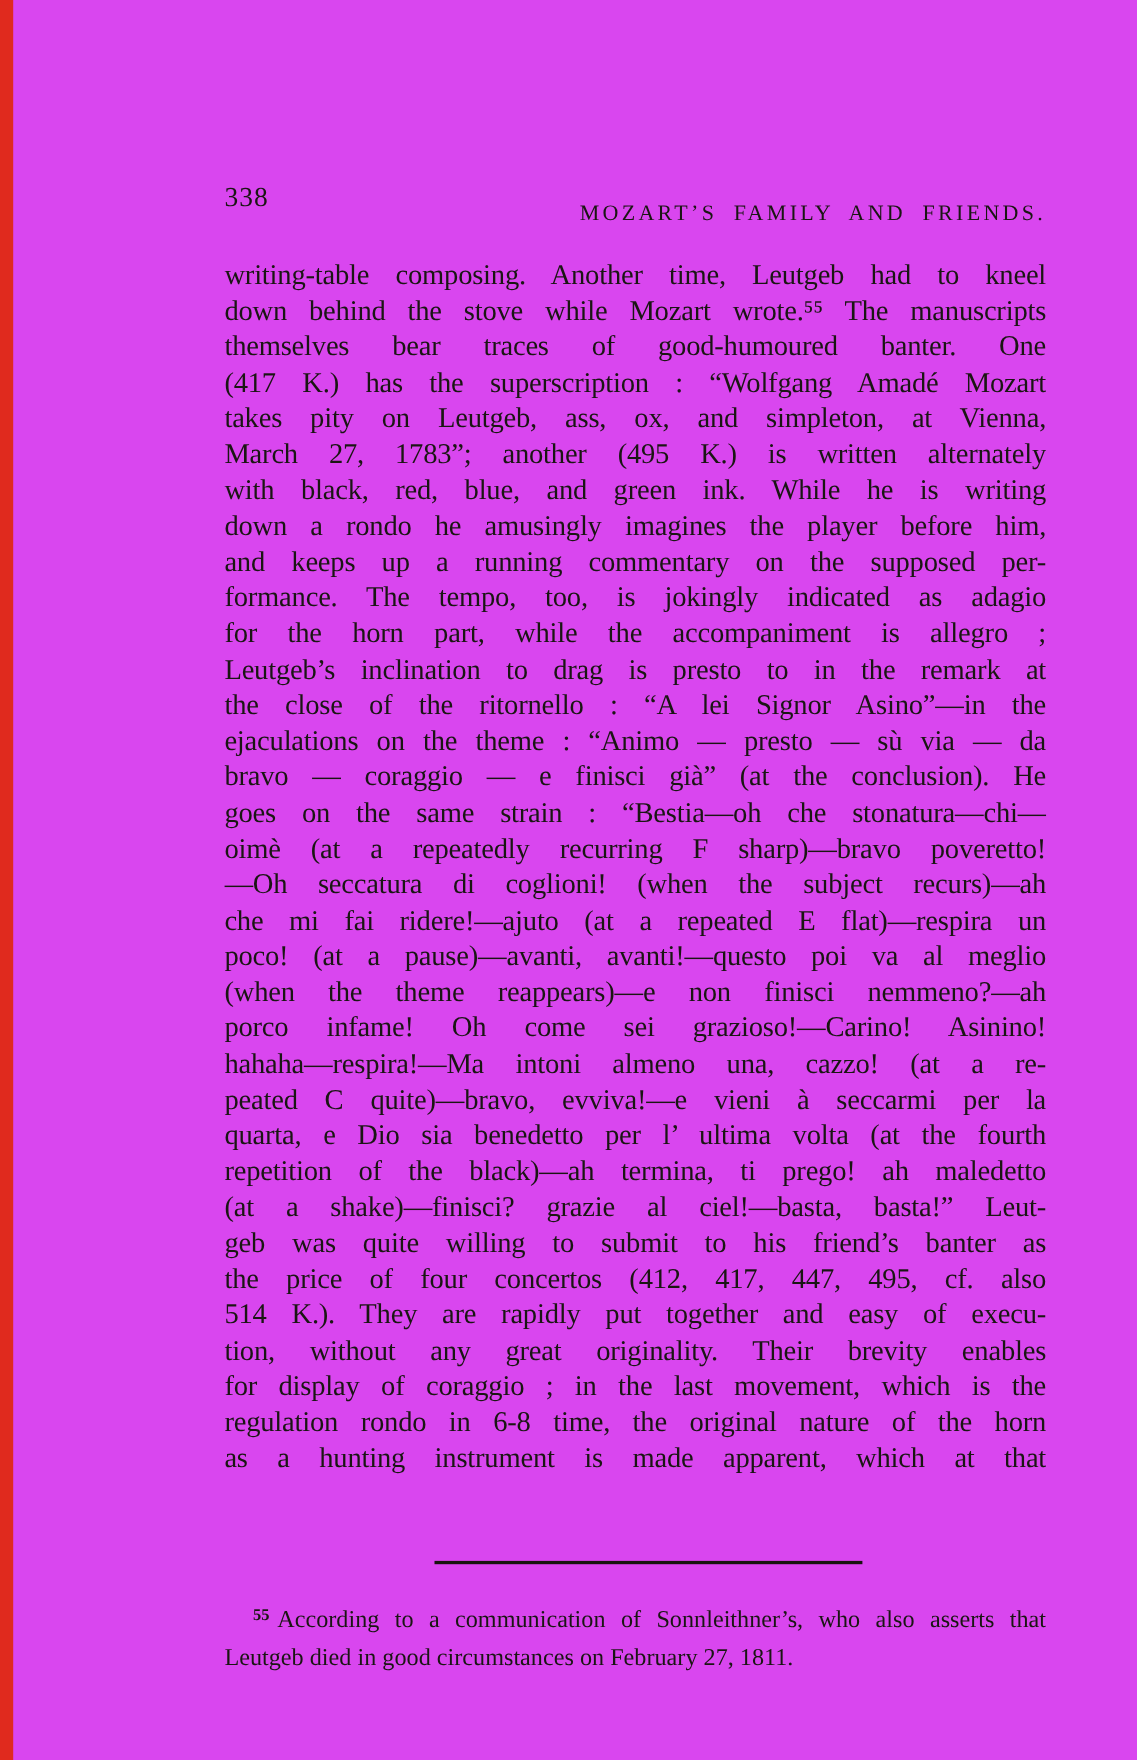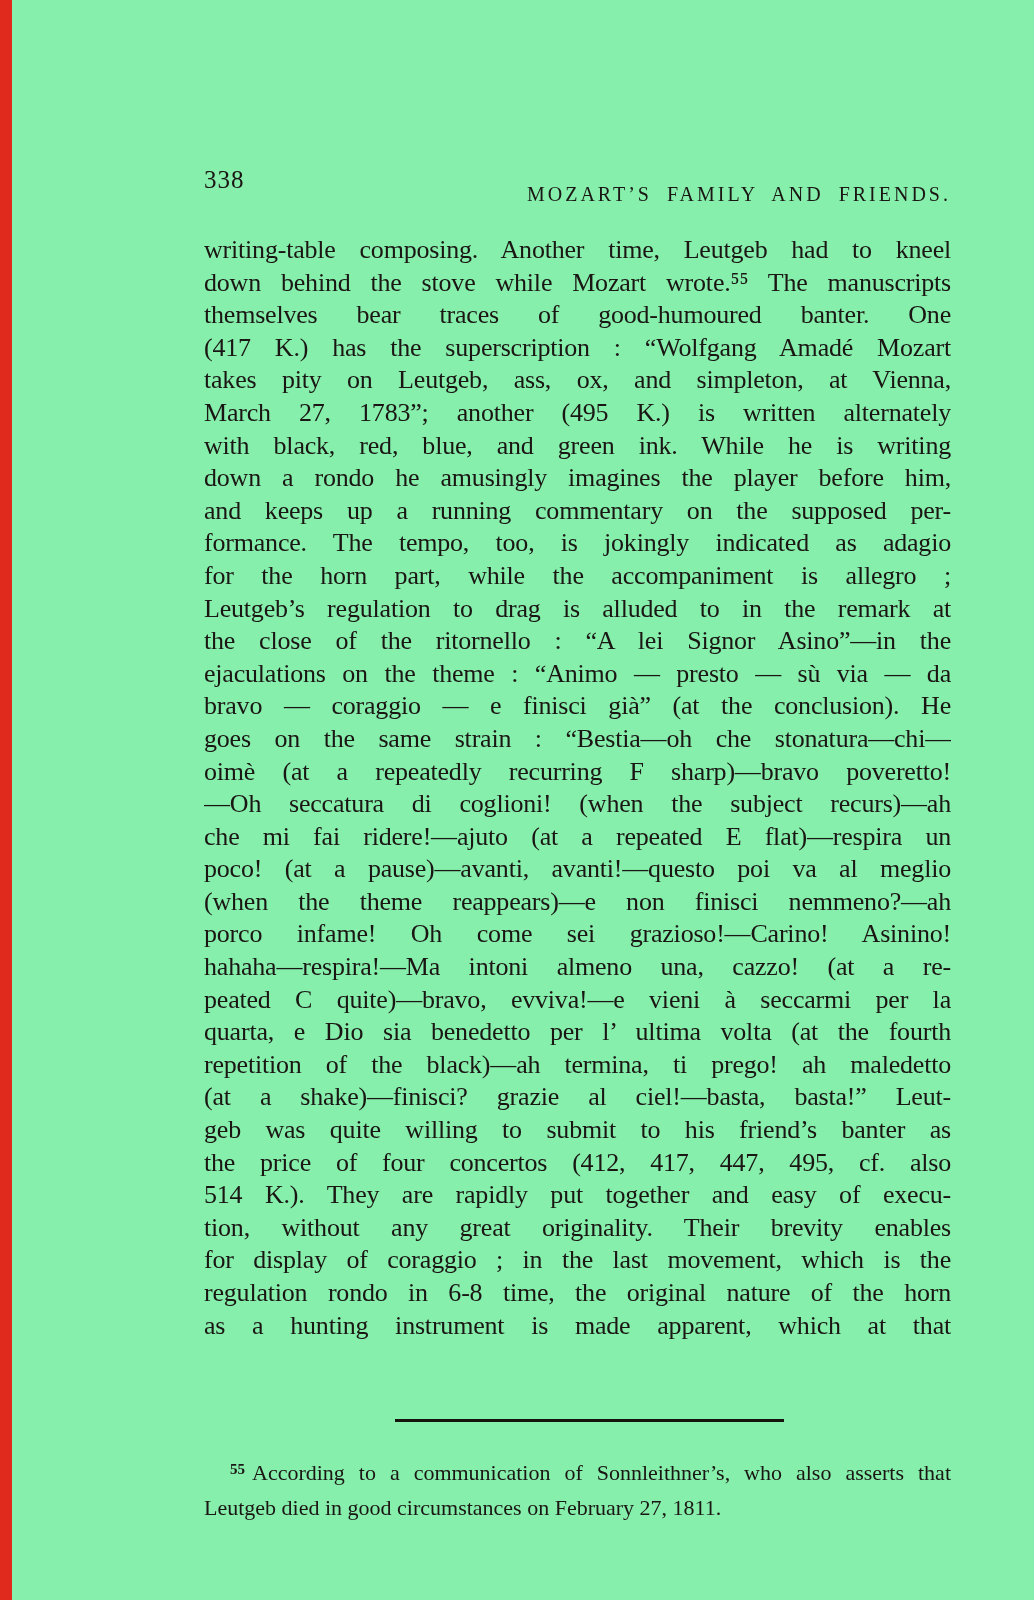--- a/index.html
+++ b/index.html
@@ -65,37 +65,37 @@
   .fn-marker {
     font-weight: 700;
     font-size: 15px;
     vertical-align: 6px;
     margin-right: 7px;
   }
 </style>
 </head>
 <body>
 
-<div class="page" style="background: #86efac; color: rgb(26, 22, 19); text-decoration: underline;">
+<div class="page" style="background: #d946ef; color: rgb(26, 22, 19); text-decoration: underline;">
   <div class="spine" style="background: rgb(224, 42, 30);"></div>
   <div class="folio">338</div>
   <div class="running-header">MOZART’S FAMILY AND FRIENDS.</div>
   <div class="body-text">
       <div class="body-line">writing-table composing.  Another time, Leutgeb had to kneel</div>
       <div class="body-line">down behind the stove while Mozart wrote.⁵⁵  The manuscripts</div>
       <div class="body-line">themselves bear traces of good-humoured banter.  One</div>
       <div class="body-line">(417 K.) has the superscription : “Wolfgang Amadé Mozart</div>
       <div class="body-line">takes pity on Leutgeb, ass, ox, and simpleton, at Vienna,</div>
       <div class="body-line">March 27, 1783”;  another (495 K.) is written alternately</div>
       <div class="body-line">with black, red, blue, and green ink.  While he is writing</div>
       <div class="body-line">down a rondo he amusingly imagines the player before him,</div>
       <div class="body-line">and keeps up a running commentary on the supposed per-</div>
       <div class="body-line">formance.  The tempo, too, is jokingly indicated as adagio</div>
       <div class="body-line">for the horn part, while the accompaniment is allegro ;</div>
-      <div class="body-line">Leutgeb’s regulation to drag is alluded to in the remark at</div>
+      <div class="body-line">Leutgeb’s inclination to drag is presto to in the remark at</div>
       <div class="body-line">the close of the ritornello : “A lei Signor Asino”—in the</div>
       <div class="body-line">ejaculations on the theme : “Animo — presto — sù via — da</div>
       <div class="body-line">bravo — coraggio — e finisci già” (at the conclusion).  He</div>
       <div class="body-line">goes on the same strain : “Bestia—oh che stonatura—chi—</div>
       <div class="body-line">oimè (at a repeatedly recurring F sharp)—bravo poveretto!</div>
       <div class="body-line">—Oh seccatura di coglioni! (when the subject recurs)—ah</div>
       <div class="body-line">che mi fai ridere!—ajuto (at a repeated E flat)—respira un</div>
       <div class="body-line">poco! (at a pause)—avanti, avanti!—questo poi va al meglio</div>
       <div class="body-line">(when the theme reappears)—e non finisci nemmeno?—ah</div>
       <div class="body-line">porco infame!  Oh come sei grazioso!—Carino!  Asinino!</div>

